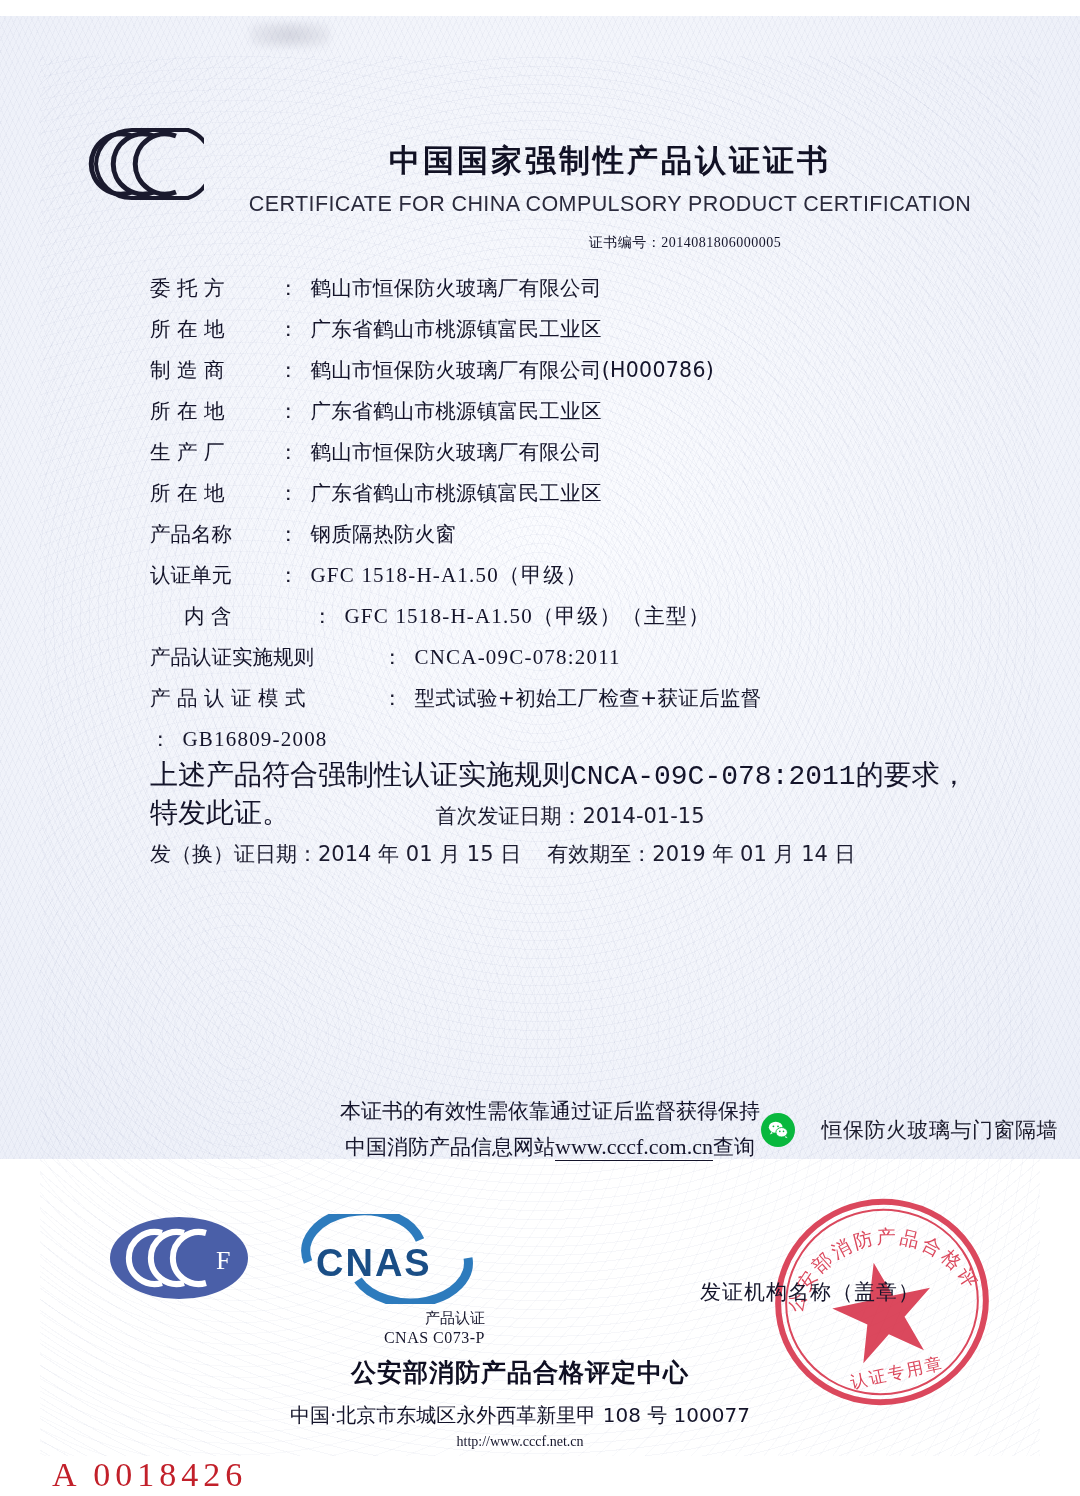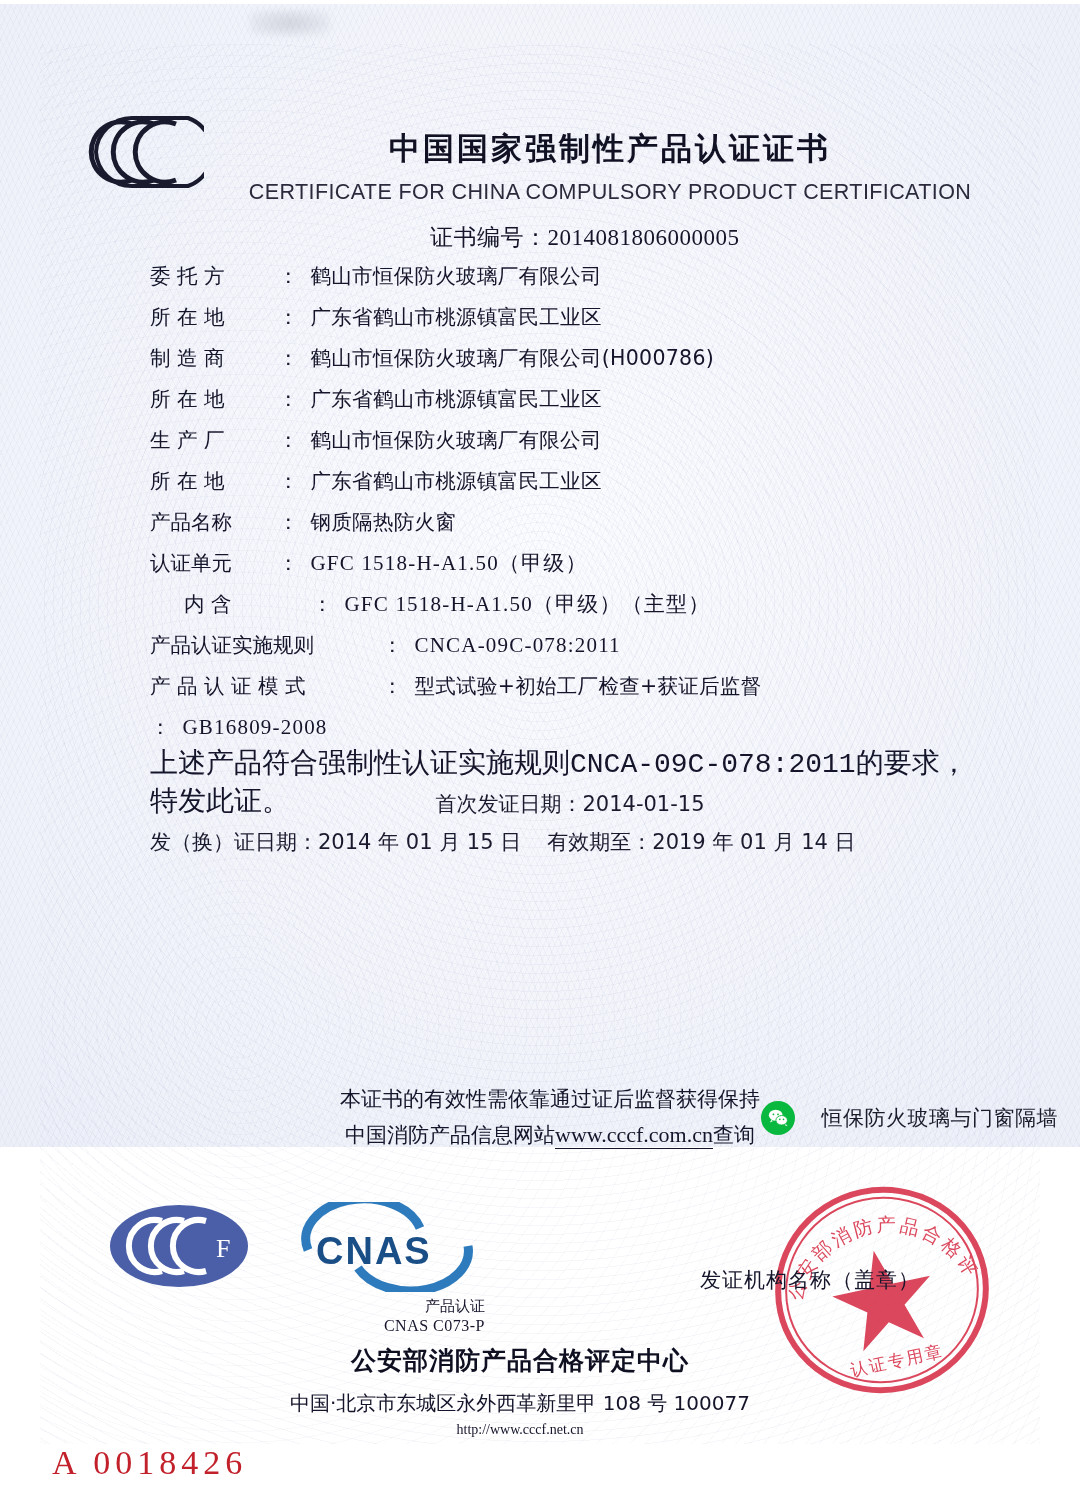--- a/index.html
+++ b/index.html
@@ -11,21 +11,21 @@
     width: 1080px;
     height: 1496px;
     font-family: "Liberation Serif", serif;
     color: #1a1a2e;
     position: relative;
     overflow: hidden;
   }
 
   .page {
     position: absolute;
-    left: 0; top: 4px;
+    left: 0; top: 16px;
     width: 1080px;
     height: 1143px;
     background:
       repeating-linear-gradient(115deg, rgba(120,130,170,0.055) 0px, rgba(120,130,170,0.055) 1px, rgba(255,255,255,0) 1px, rgba(255,255,255,0) 5px),
       repeating-linear-gradient(65deg, rgba(120,130,170,0.05) 0px, rgba(120,130,170,0.05) 1px, rgba(255,255,255,0) 1px, rgba(255,255,255,0) 6px),
       radial-gradient(ellipse at 50% 45%, #fbfcff 0%, #f3f5fb 55%, #eceff8 100%);
   }
   .guilloche {
     position: absolute;
     left: 40px; top: 40px;
@@ -60,22 +60,22 @@
     text-align: center;
     font-size: 21.5px;
     letter-spacing: 0.4px;
     font-family: "Liberation Sans", sans-serif;
     color: #2a2a3c;
   }
   .cert-no {
     position: absolute;
     left: 430px; top: 218px;
     width: 510px;
-    text-align: left;
-    font-size: 23px;
+    text-align: center;
+    font-size: 14px;
     letter-spacing: 0.5px;
     color: #15152a;
   }
 
   
   .fields {
     position: absolute;
     left: 150px; top: 258px;
     width: 840px;
   }

